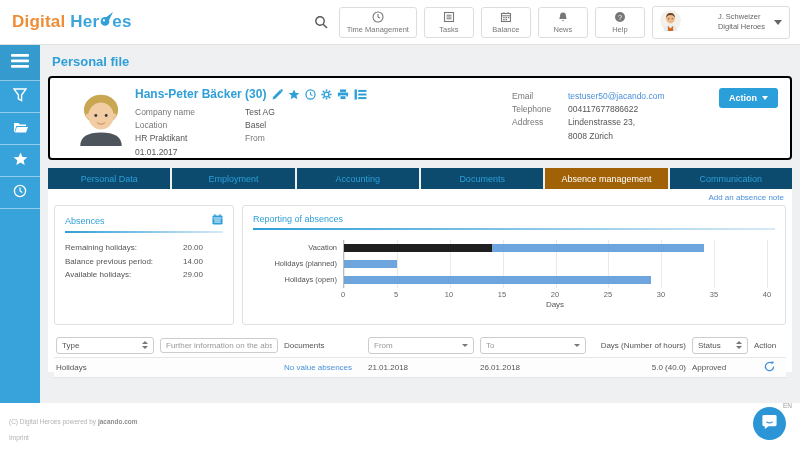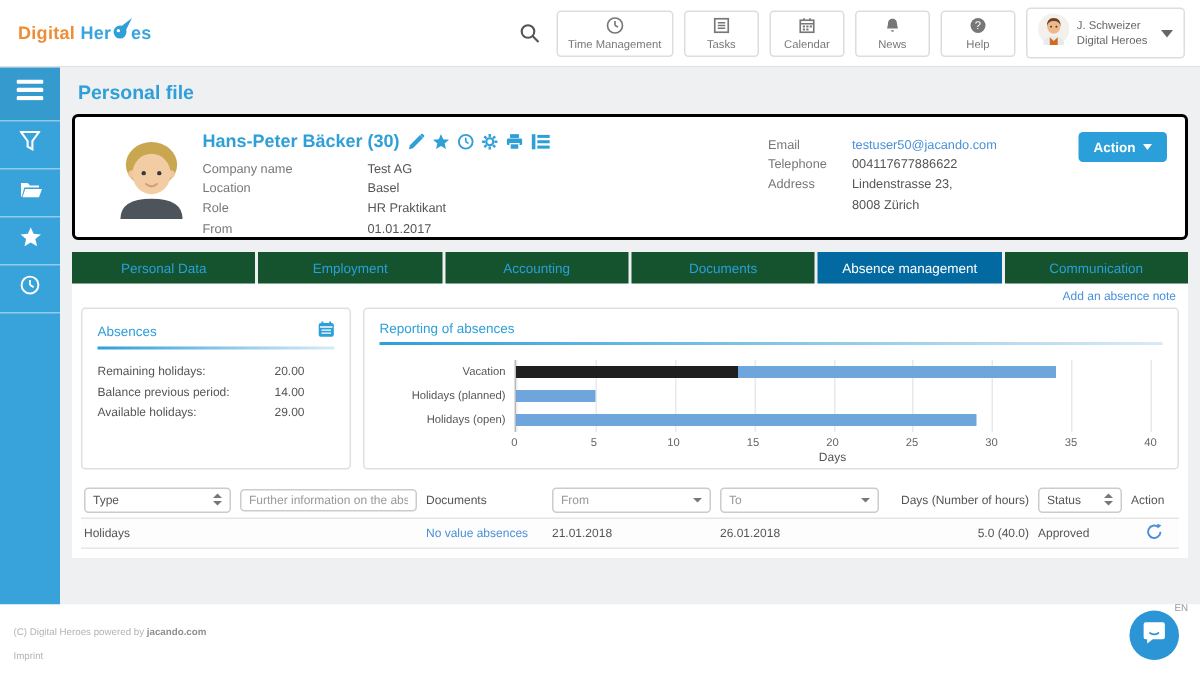--- a/index.html
+++ b/index.html
@@ -1,30 +1,30 @@
 <!DOCTYPE html>
 <html><head>
 <meta charset="utf-8">
 <style>
   html,body{margin:0;padding:0;}
   body{font-family:"Liberation Sans",sans-serif;background:#fff;}
   .app{position:relative;width:800px;height:450px;overflow:hidden;background:#fff;}
 
   
   .header{position:absolute;top:0;left:0;width:800px;height:45px;background:#fff;border-bottom:1px solid #e0e0e0;display:flex;align-items:center;box-sizing:border-box;}
-  .logo{margin-left:12px;font-size:12px;font-weight:bold;letter-spacing:.2px;display:flex;align-items:center;white-space:nowrap;}
+  .logo{margin-left:12px;font-size:17px;font-weight:bold;letter-spacing:.2px;display:flex;align-items:center;white-space:nowrap;}
   .logo .p1{color:#ee8d35;}
   .logo .p2,.logo .p3{color:#3aa5dc;}
   .logo svg{margin:0 -1px 6px -1px;}
   .nav{margin-left:auto;display:flex;align-items:center;gap:7px;margin-right:10px;}
   .search-wrap{margin-right:4px;display:flex;align-items:center;cursor:pointer;}
   .nav-btn{border:1px solid #ddd;border-radius:3px;background:#fff;padding:3px 7px 3px;display:flex;flex-direction:column;align-items:center;gap:2px;min-width:34px;color:#777;font-size:7.5px;cursor:pointer;}
   .nav-btn svg{display:block;}
   .user-chip{border:1px solid #ddd;border-radius:3px;background:#fff;display:flex;align-items:center;gap:5px;padding:3px 7px;cursor:pointer;}
-  .user-lines{font-size:7.5px;color:#666;line-height:1.35;}
+  .user-lines{font-size:7.5px;color:#666;line-height:1.35;margin-left:32px;}
   .caret-dn{width:0;height:0;border-left:4px solid transparent;border-right:4px solid transparent;border-top:5px solid #666;margin-left:4px;}
 
   
   .sidebar{position:absolute;top:45px;left:0;width:40px;height:358px;background:#38a3da;}
   .side-item{height:31px;display:flex;align-items:center;justify-content:center;border-bottom:1px solid rgba(255,255,255,.45);cursor:pointer;}
   .side-item.first{height:35px;background:rgba(0,0,0,.05);}
 
   
   .main{position:absolute;top:45px;left:40px;width:760px;height:358px;background:#eef0f1;}
   .page-title{color:#2f9fd8;font-size:13px;font-weight:bold;padding:9px 0 7px 12px;}
@@ -37,28 +37,28 @@
   .fields{position:absolute;display:grid;grid-template-columns:110px auto;font-size:8.5px;line-height:1.55;color:#555;}
   .fields .lbl{color:#777;}
   .fields-left{left:85px;top:28px;}
   .fields-right{left:462px;top:12px;grid-template-columns:56px auto;}
   .link{color:#4a90d9;cursor:pointer;text-decoration:none;}
   .action-btn{position:absolute;right:12px;top:10px;background:#2b9fd9;color:#fff;font-size:9px;font-weight:bold;border-radius:3px;padding:5px 10px;display:flex;align-items:center;gap:5px;cursor:pointer;}
   .action-btn .caret{width:0;height:0;border-left:3.5px solid transparent;border-right:3.5px solid transparent;border-top:4px solid #fff;}
 
   
   .tabs{display:flex;gap:2px;margin:8px 8px 0;}
-  .tab{flex:1;background:#14532d;color:#2b9fd9;font-size:9px;text-align:center;padding:6px 0 5px;cursor:pointer;}
-  .tab.active{background:#0369a1;color:#fff;}
+  .tab{flex:1;background:#0c4a6e;color:#2b9fd9;font-size:9px;text-align:center;padding:6px 0 5px;cursor:pointer;}
+  .tab.active{background:#a16207;color:#fff;}
 
   
   .content{margin:0 8px;background:#fff;height:183px;box-sizing:border-box;padding:0 6px;}
   .add-note{text-align:right;font-size:8px;padding:4px 2px 3px;}
   .cards{display:flex;gap:8px;}
-  .card{border:1px solid #e0e0e0;border-radius:3px;background:#fff;height:108px;box-sizing:border-box;}
+  .card{border:1px solid #e0e0e0;border-radius:3px;background:#fff;height:120px;box-sizing:border-box;}
   .card-1,.card-2{width:180px;flex:none;}
   .card-3{flex:1;}
   .card-title{display:flex;justify-content:space-between;align-items:center;color:#2f9fd8;font-size:9px;padding:8px 10px 4px;}
   .card-rule{height:2px;margin:0 10px;background:linear-gradient(to right,#2f9fd8,#d8eaf6);}
   .card-body{padding:8px 10px;font-size:8px;color:#555;}
   .kv-row{display:flex;line-height:1.7;align-items:center;}
   .kv-row .k{flex:1;}
   .kv-row .v{width:40px;}
   .muted-text{line-height:1.5;color:#555;}
 
@@ -147,21 +147,21 @@
               <line x1="1.5" y1="4.8" x2="10.5" y2="4.8" stroke="#777" stroke-width="1"></line>
               <line x1="4" y1="1.2" x2="4" y2="3" stroke="#777" stroke-width="1.1"></line>
               <line x1="8" y1="1.2" x2="8" y2="3" stroke="#777" stroke-width="1.1"></line>
               <rect x="3.2" y="6" width="1.5" height="1.3" fill="#777"></rect>
               <rect x="5.5" y="6" width="1.5" height="1.3" fill="#777"></rect>
               <rect x="7.8" y="6" width="1.5" height="1.3" fill="#777"></rect>
               <rect x="3.2" y="8" width="1.5" height="1.3" fill="#777"></rect>
               <rect x="5.5" y="8" width="1.5" height="1.3" fill="#777"></rect>
             </svg>
           </span>
-        <span>Calendar</span>
+        <span>Balance</span>
       </div>
       <div class="nav-btn">
         <span>
             <svg width="12" height="12" viewBox="0 0 12 12">
               <path d="M6 1.5 C8.2 1.5 9 3.2 9 5 L9.6 8 H2.4 L3 5 C3 3.2 3.8 1.5 6 1.5 Z" fill="#777"></path>
               <path d="M5 9.2 a1 1 0 0 0 2 0 Z" fill="#777"></path>
             </svg>
           </span>
         <span>News</span>
       </div>
@@ -294,21 +294,20 @@
                 <rect x="4.5" y="8.8" width="9" height="2.2" fill="#2f9fd8"></rect>
               </svg>
             </span>
         </span>
       </div>
       <div class="fields fields-left">
         <span class="lbl">Company name</span>
           <span>Test AG</span>
         <span class="lbl">Location</span>
           <span>Basel</span>
-        <span class="lbl">Role</span>
           <span>HR Praktikant</span>
         <span class="lbl">From</span>
           <span>01.01.2017</span>
       </div>
       <div class="fields fields-right">
         <span class="lbl">Email</span>
           <span class="link">testuser50@jacando.com</span>
         <span class="lbl">Telephone</span>
           <span>004117677886622</span>
         <span class="lbl">Address</span>

